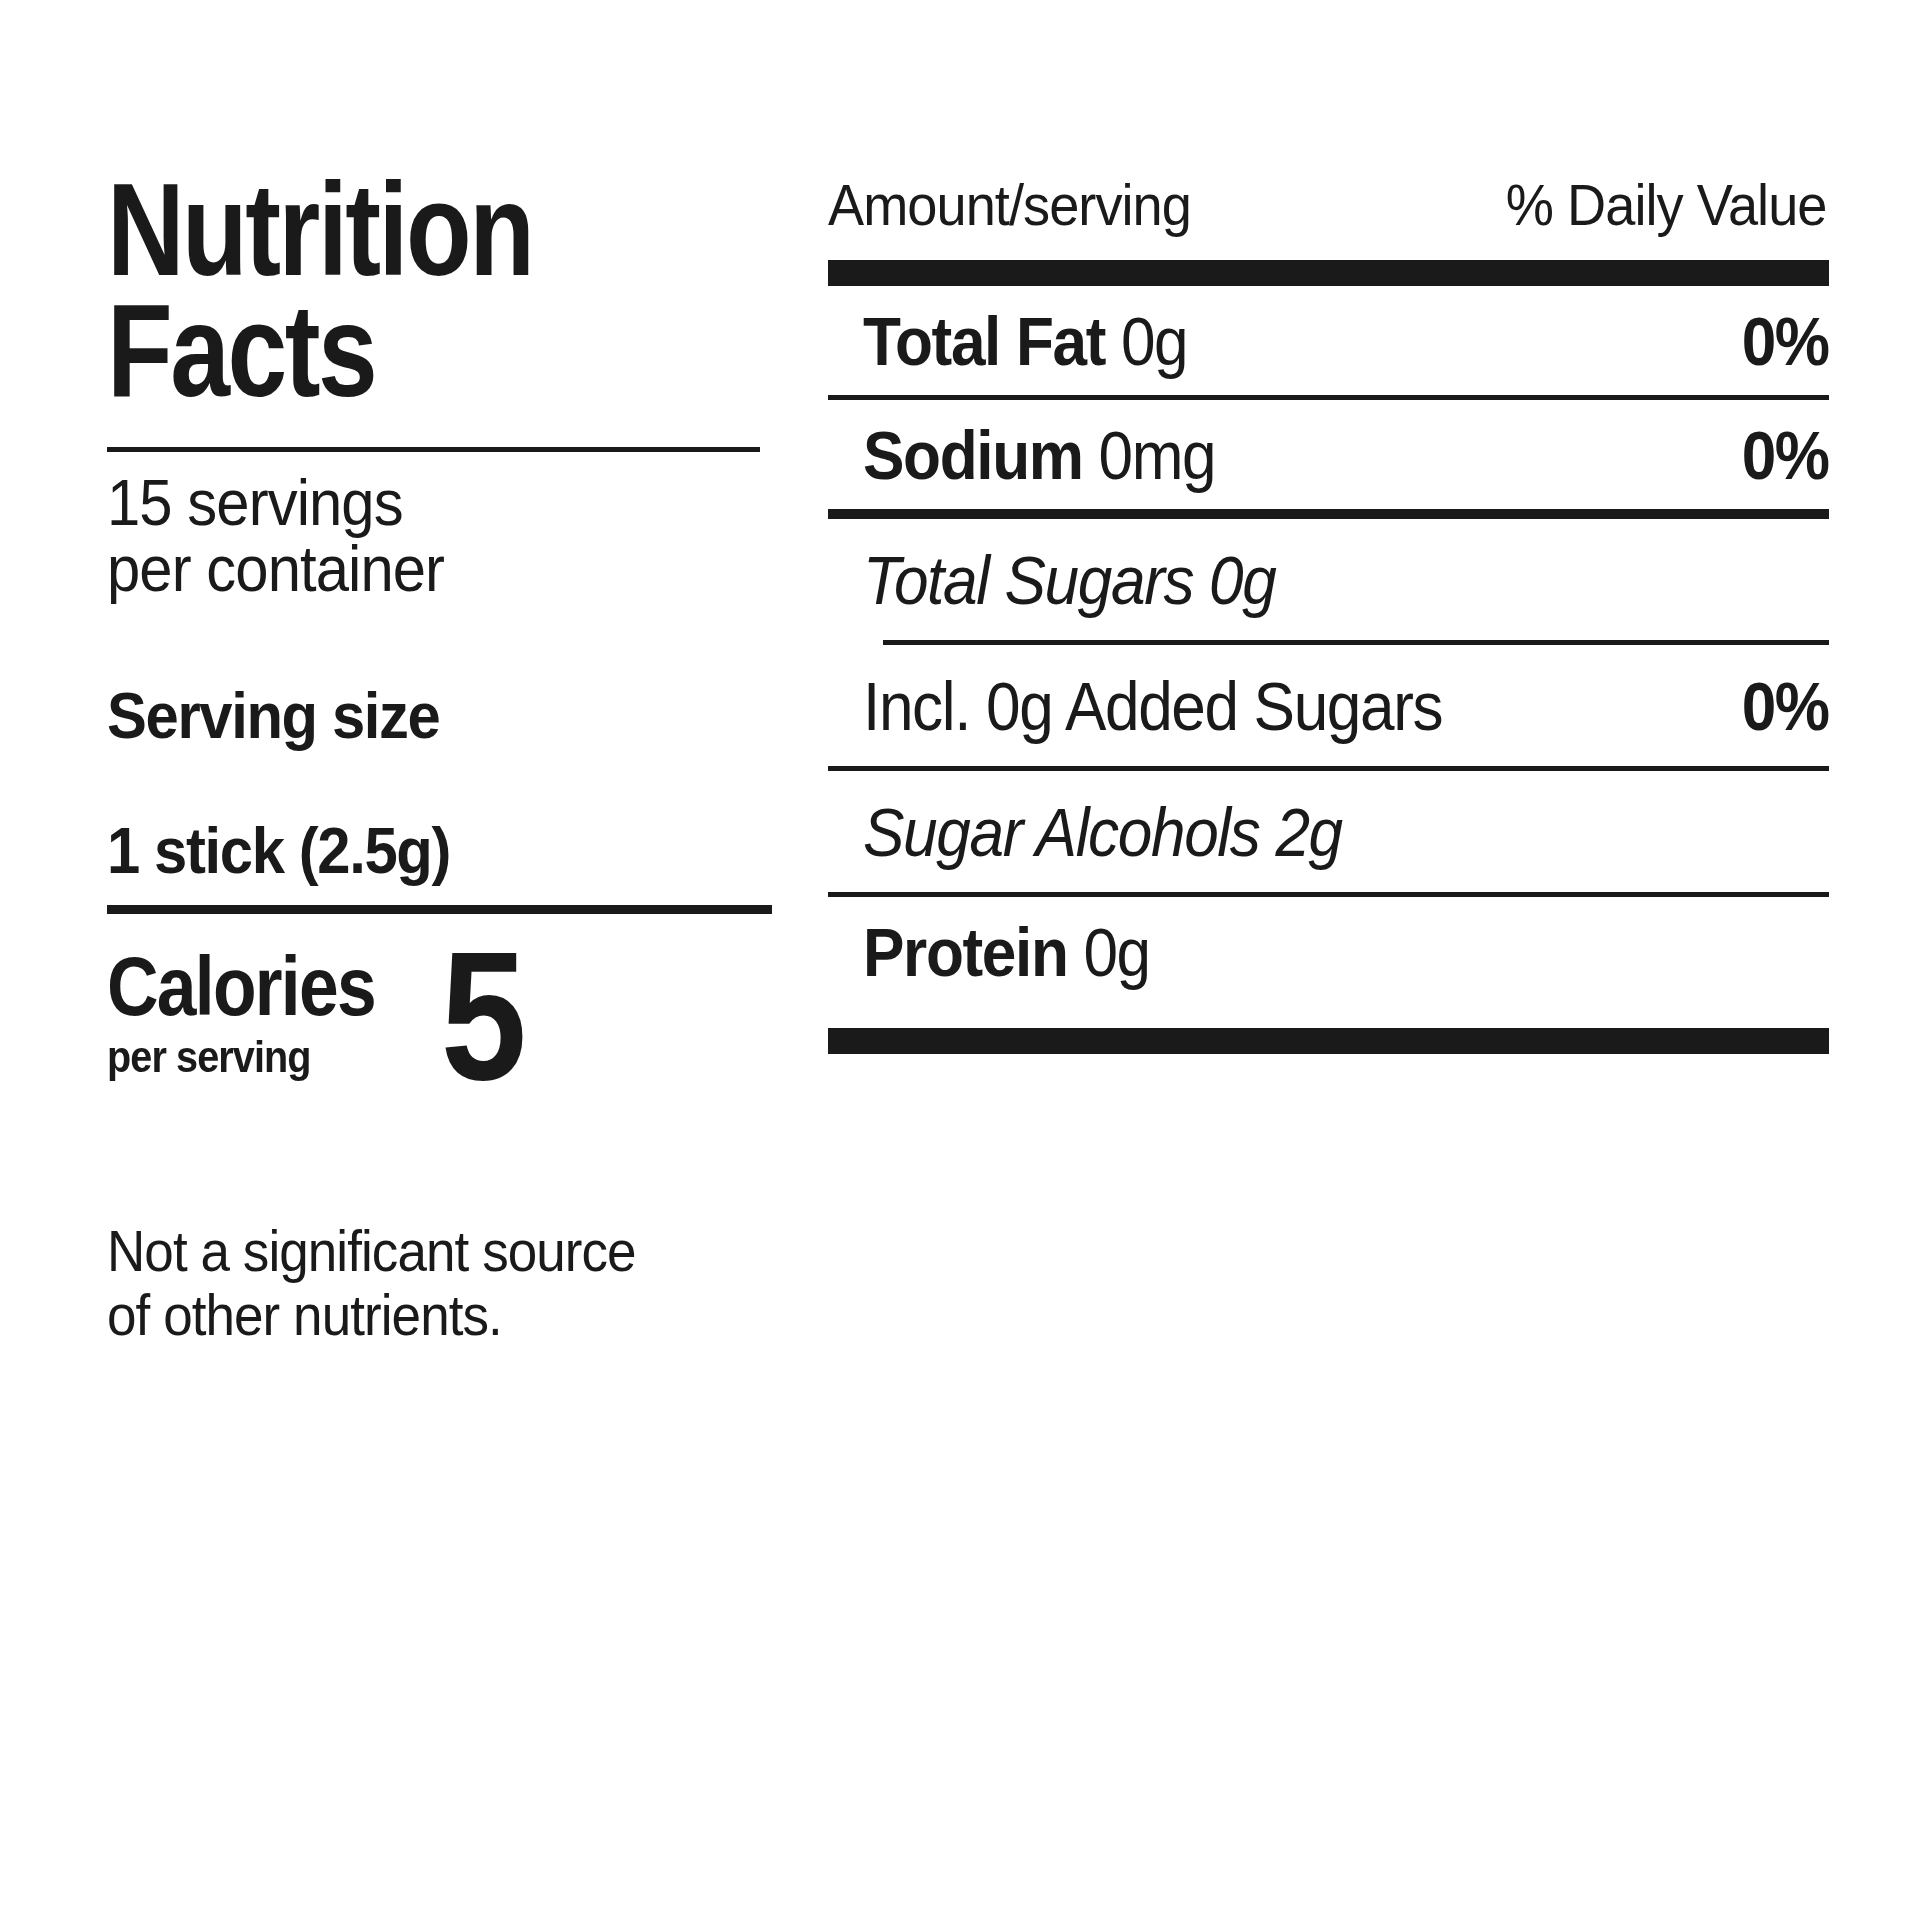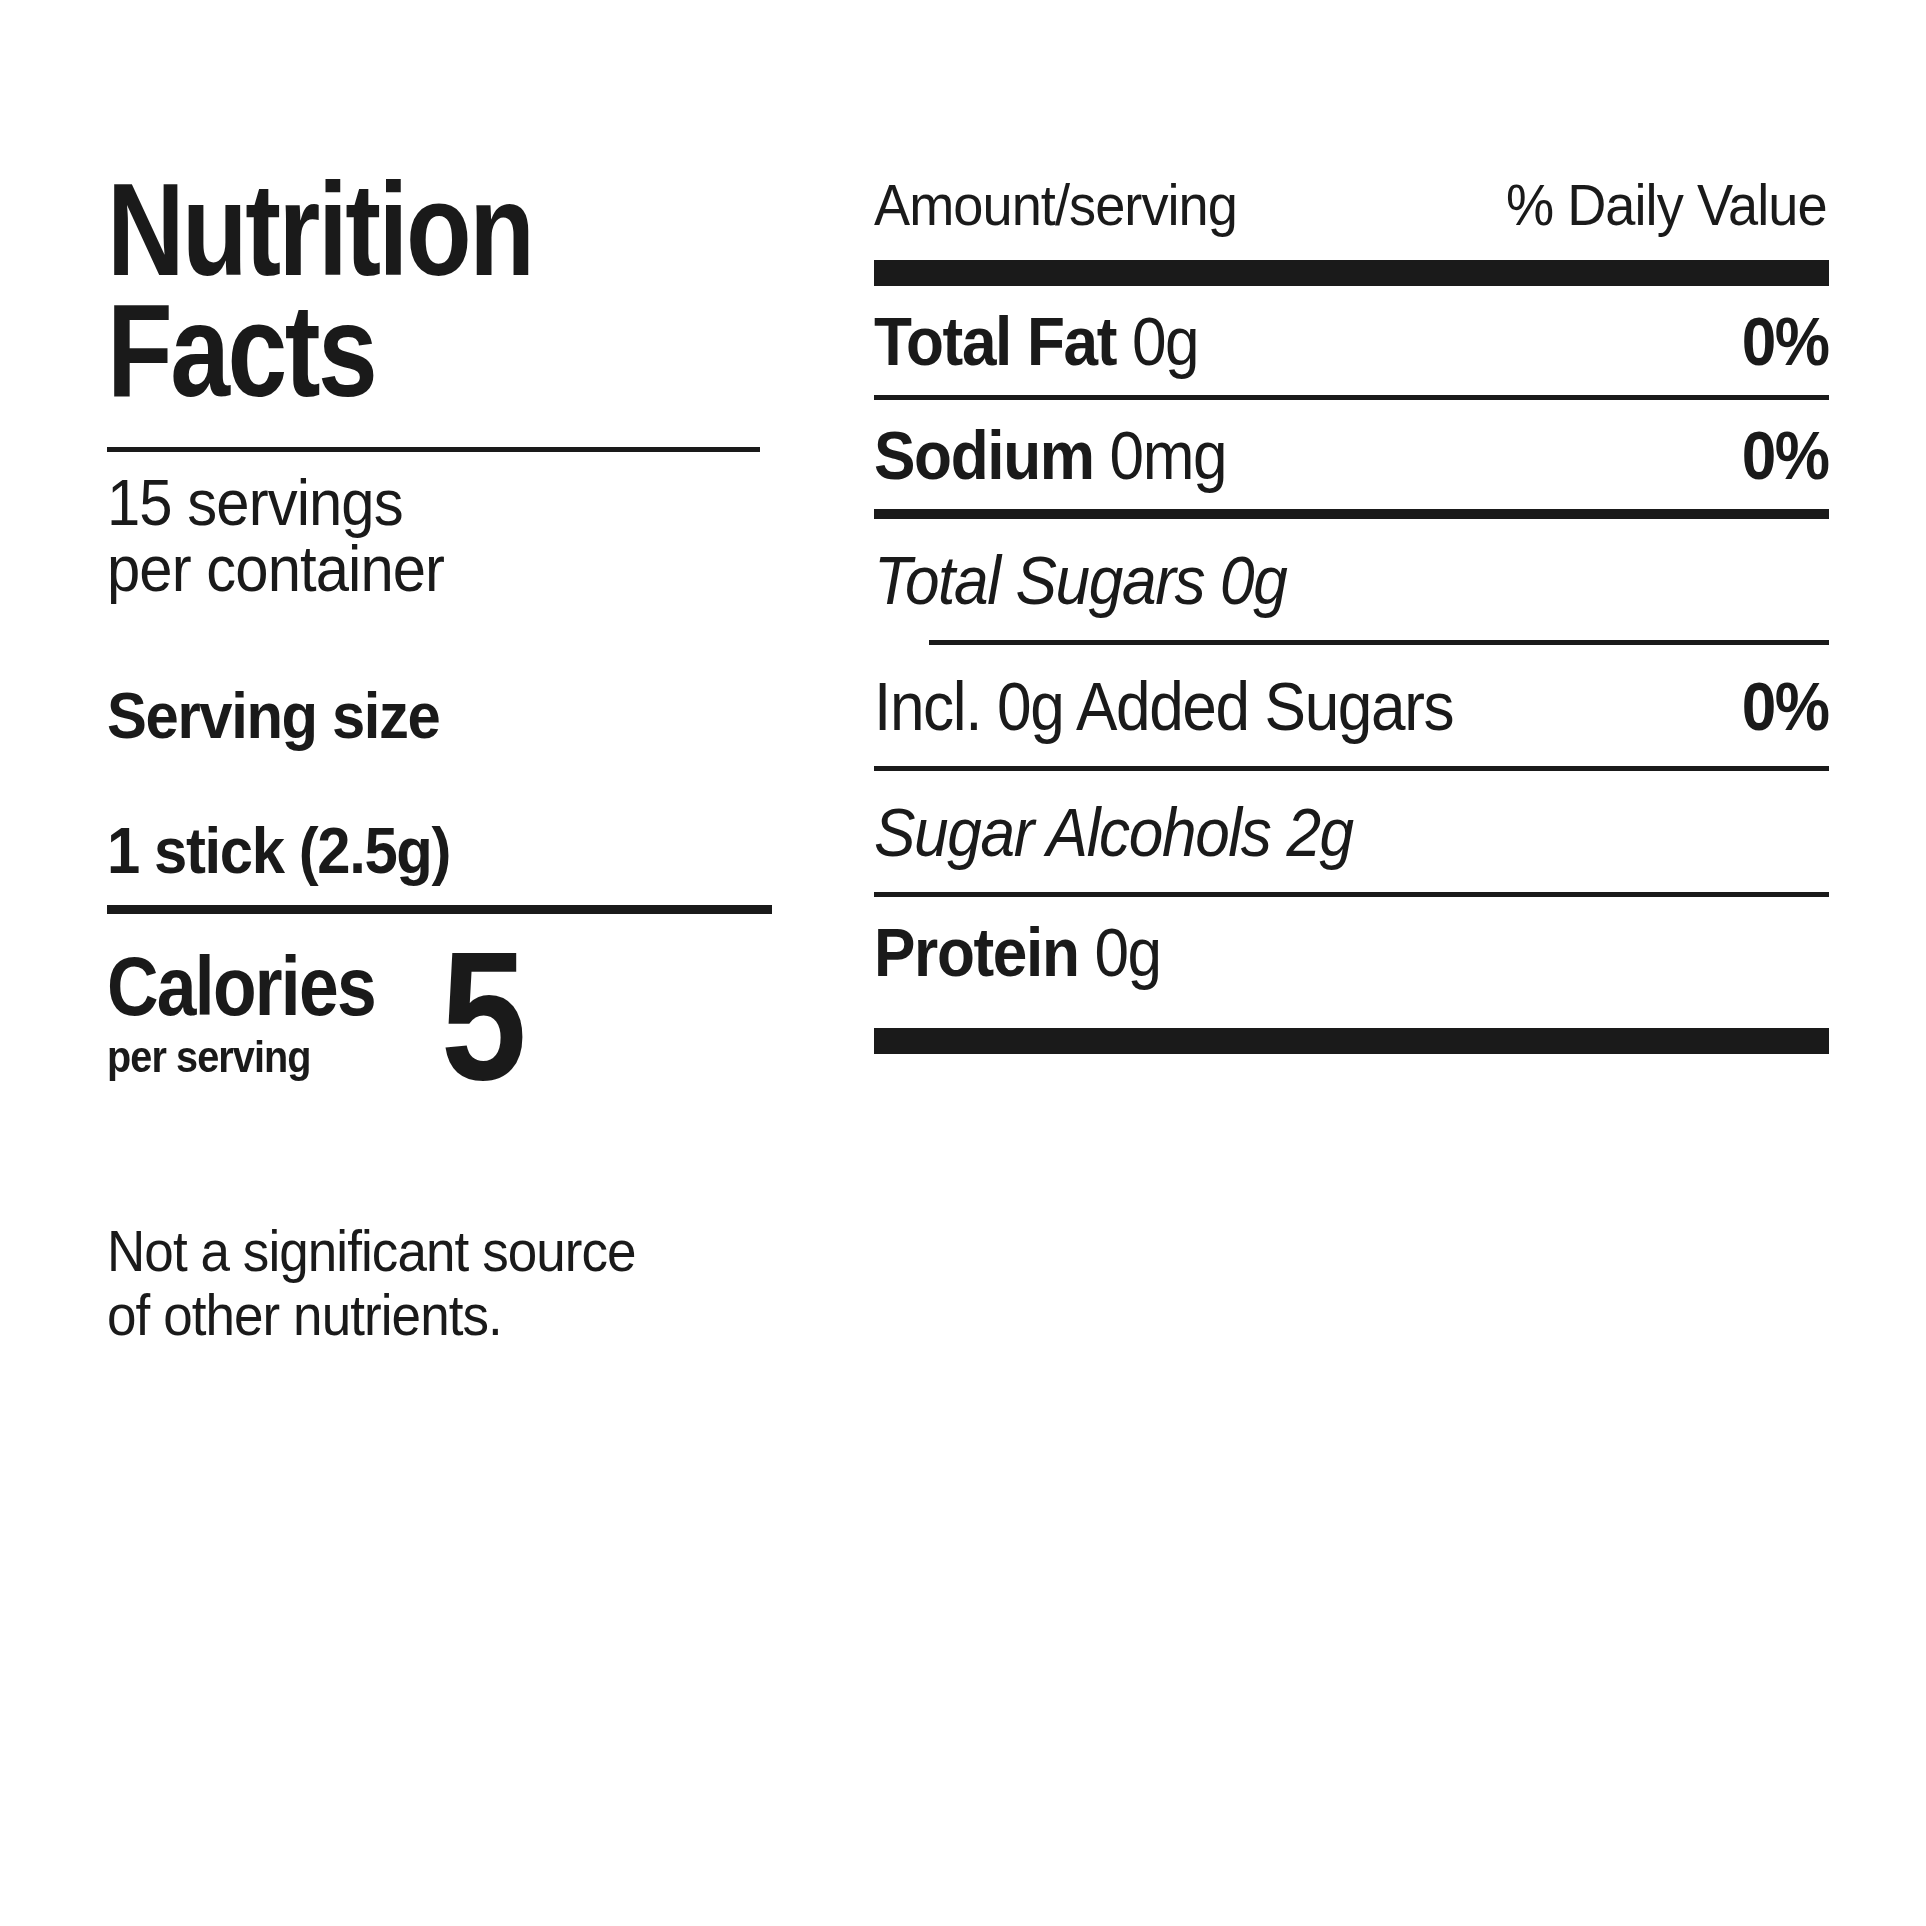--- a/index.html
+++ b/index.html
@@ -26,21 +26,20 @@
   }
 
   .columns {
     position: absolute;
     left: 0;
     top: 0;
     width: 100%;
     height: 100%;
     display: flex;
     flex-direction: row;
-    gap: 46px;
   }
 
   
   .left-col {
     width: 752px;
     padding: 59px 0 0 59px;
     box-sizing: border-box;
     position: relative;
   }
 
@@ -164,20 +163,21 @@
     transform: scaleX(0.95);
     transform-origin: left top;
     width: 105%;
   }
 
   .nutrient-row {
     display: flex;
     justify-content: space-between;
     align-items: baseline;
     padding: 16px 0 14px 0;
+    margin-left: 35px;
   }
   .nutrient-name {
     font-size: 69px;
     letter-spacing: -1.5px;
     transform: scaleX(0.9);
     transform-origin: left center;
   }
   .nutrient-name b {
     font-weight: bold;
   }

